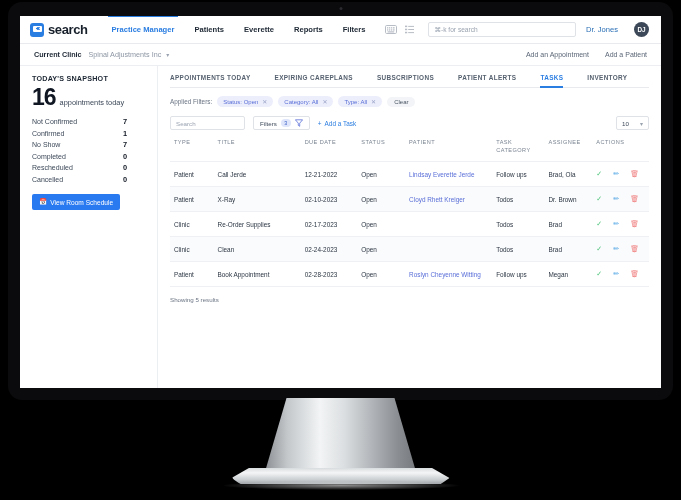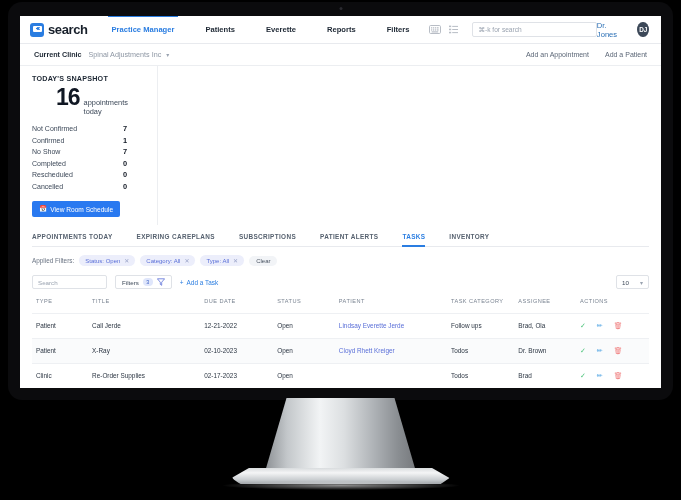--- a/index.html
+++ b/index.html
@@ -65,21 +65,21 @@
     content: ""; position: absolute; left: 2.5px; top: 3px;
     width: 9px; height: 6.5px; background: #ffffff; border-radius: 1px;
   }
   .logo-mark::after {
     content: ""; position: absolute; left: 5.5px; top: 5.5px;
     width: 3px; height: 1.3px; background: #2a7de1;
     box-shadow: 0.85px -0.85px 0 0 #2a7de1, 0.85px 0.85px 0 0 #2a7de1;
   }
   .logo-text { font-size: 13px; font-weight: bold; color: #18202b; letter-spacing: -0.4px; }
 
-  .nav-items { display: flex; align-items: center; height: 100%; gap: 11px; text-align: center; }
+  .nav-items { display: flex; align-items: center; height: 100%; gap: 0; text-align: center; }
   .nav-item {
     font-size: 7.6px; font-weight: bold; color: #1d2733;
     padding: 0 10px; height: 100%; display: flex; align-items: center;
     position: relative; cursor: pointer; white-space: nowrap;
   }
   .nav-item.active { color: #2a7de1; }
   .nav-item.active::after {
     content: ""; position: absolute; left: 6px; right: 6px; top: -1px;
     height: 2px; background: #2a7de1;
   }
@@ -110,28 +110,28 @@
     height: 22px; display: flex; align-items: center; padding: 0 14px;
     border-bottom: 1px solid #eceef1; background: #fff; position: relative;
   }
   .clinic-label { font-size: 7.2px; font-weight: bold; color: #1d2733; margin-right: 7px; }
   .clinic-value { font-size: 7.2px; color: #8d96a3; }
   .caret { margin-left: 5px; color: #9aa3b0; font-size: 6px; }
   .clinic-actions { margin-left: auto; display: flex; gap: 16px; }
   .clinic-action { font-size: 7px; color: #5b6676; cursor: pointer; }
 
   
-  .body { display: flex; height: 322px; flex-direction: column; }
+  .body { display: flex; height: 322px; }
 
   .sidebar {
     width: 138px; padding: 8px 12px; background: #fff;
     border-right: 1px solid #eceef1;
   }
   .snap-title { font-size: 7.2px; font-weight: bold; color: #1d2733; letter-spacing: .2px; }
-  .snap-big { display: flex; align-items: baseline; gap: 4px; margin-top: 3px; margin-bottom: 8px; margin-left: 24px; }
+  .snap-big { display: flex; align-items: baseline; gap: 4px; margin-top: 3px; margin-bottom: 8px; }
   .snap-num { font-size: 23px; font-weight: bold; color: #101723; line-height: 1; letter-spacing: -1px; }
   .snap-sub { font-size: 7.4px; color: #3c4858; }
   .stat-row { display: flex; justify-content: space-between; align-items: center; margin-bottom: 2.5px; }
   .stat-label { font-size: 7px; color: #3c4858; }
   .stat-value { font-size: 7.4px; font-weight: bold; color: #101723; width: 22px; text-align: left; }
   .room-btn {
     margin-top: 8px; background: #2979f0; color: #fff; border: 0; border-radius: 2px;
     font-size: 6.6px; padding: 4px 7px; cursor: pointer; display: inline-flex;
     align-items: center; gap: 3px; font-family: "Liberation Sans", sans-serif;
   }

